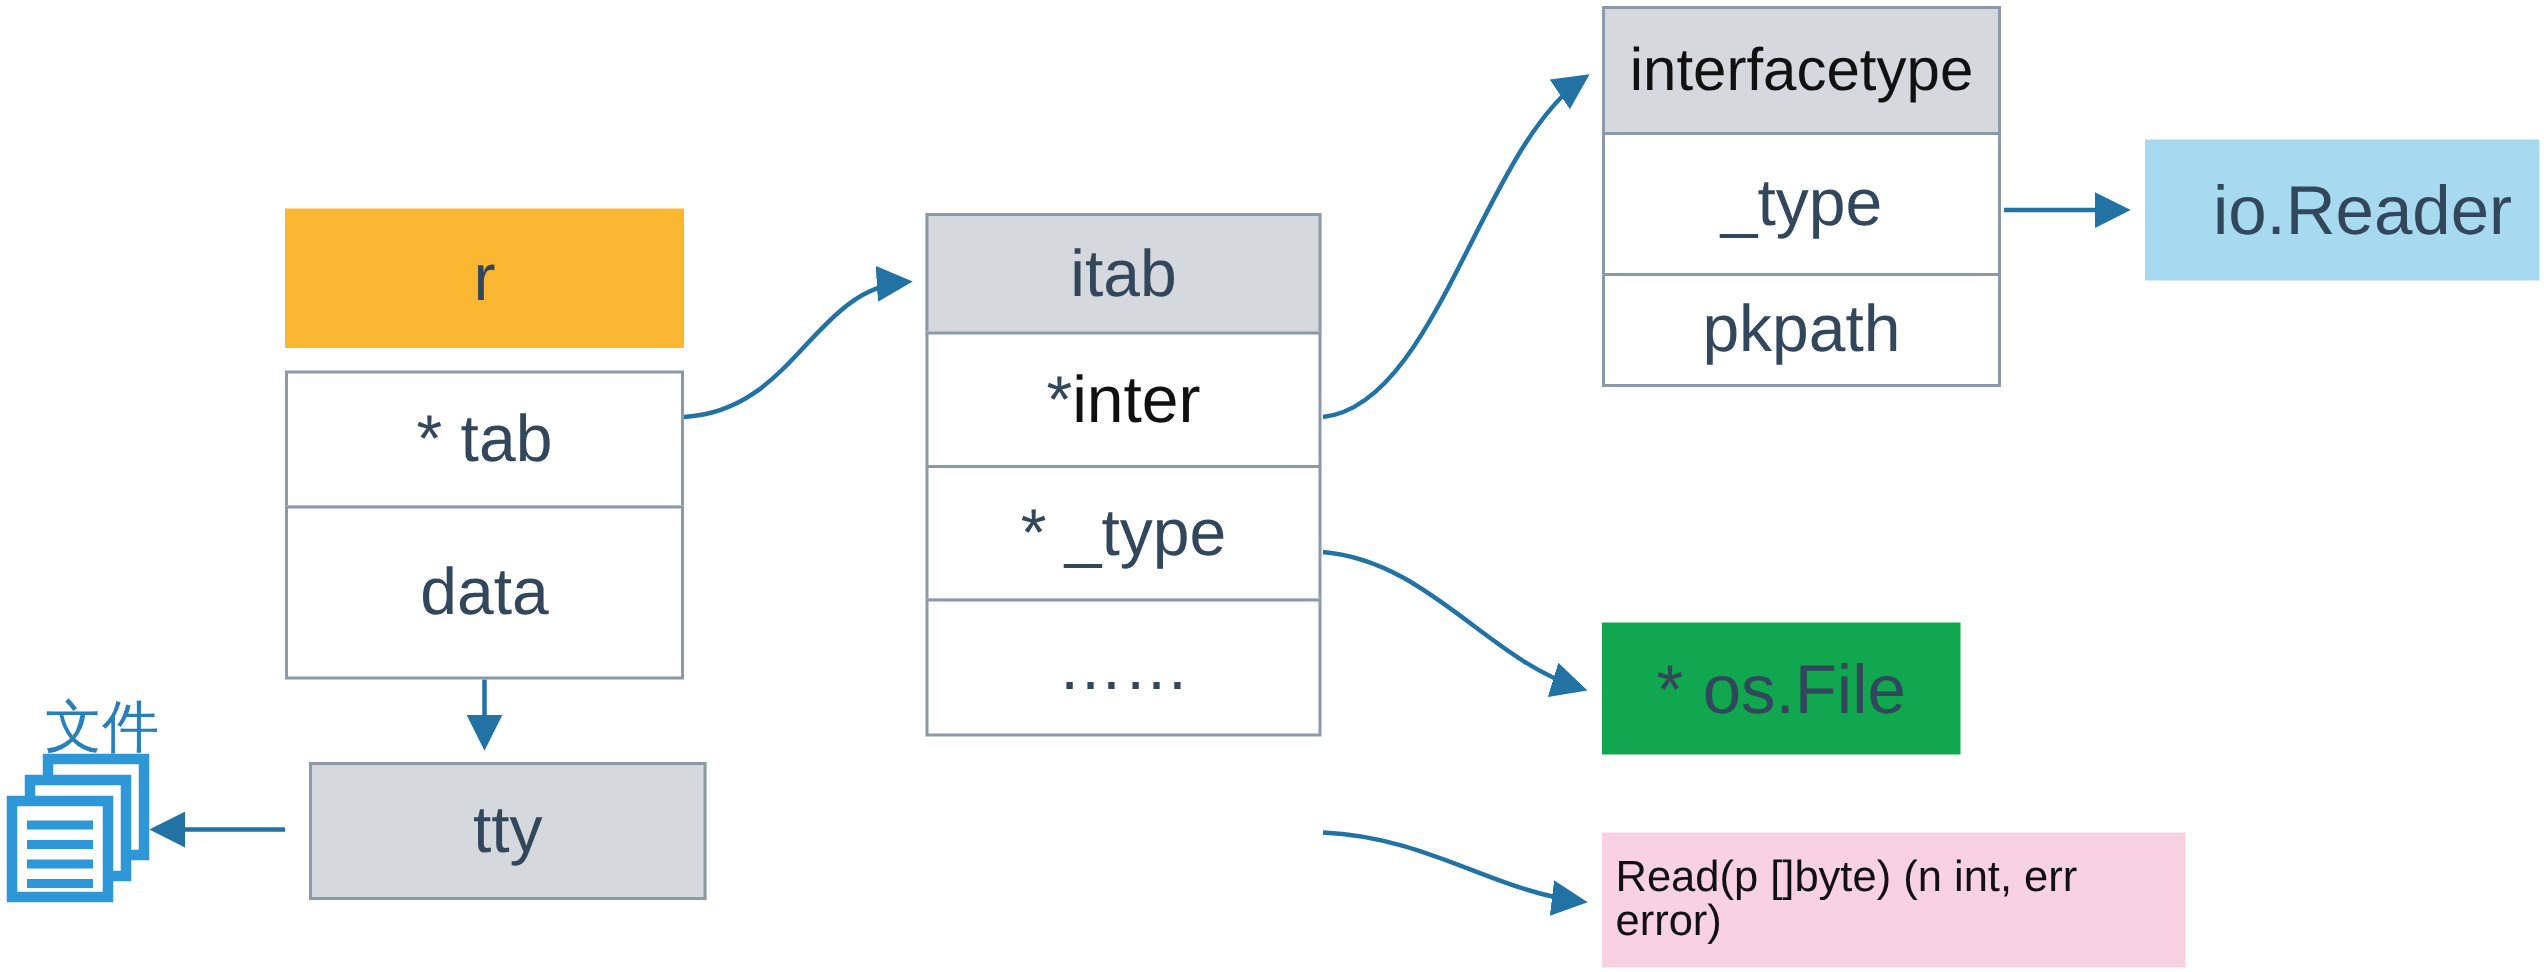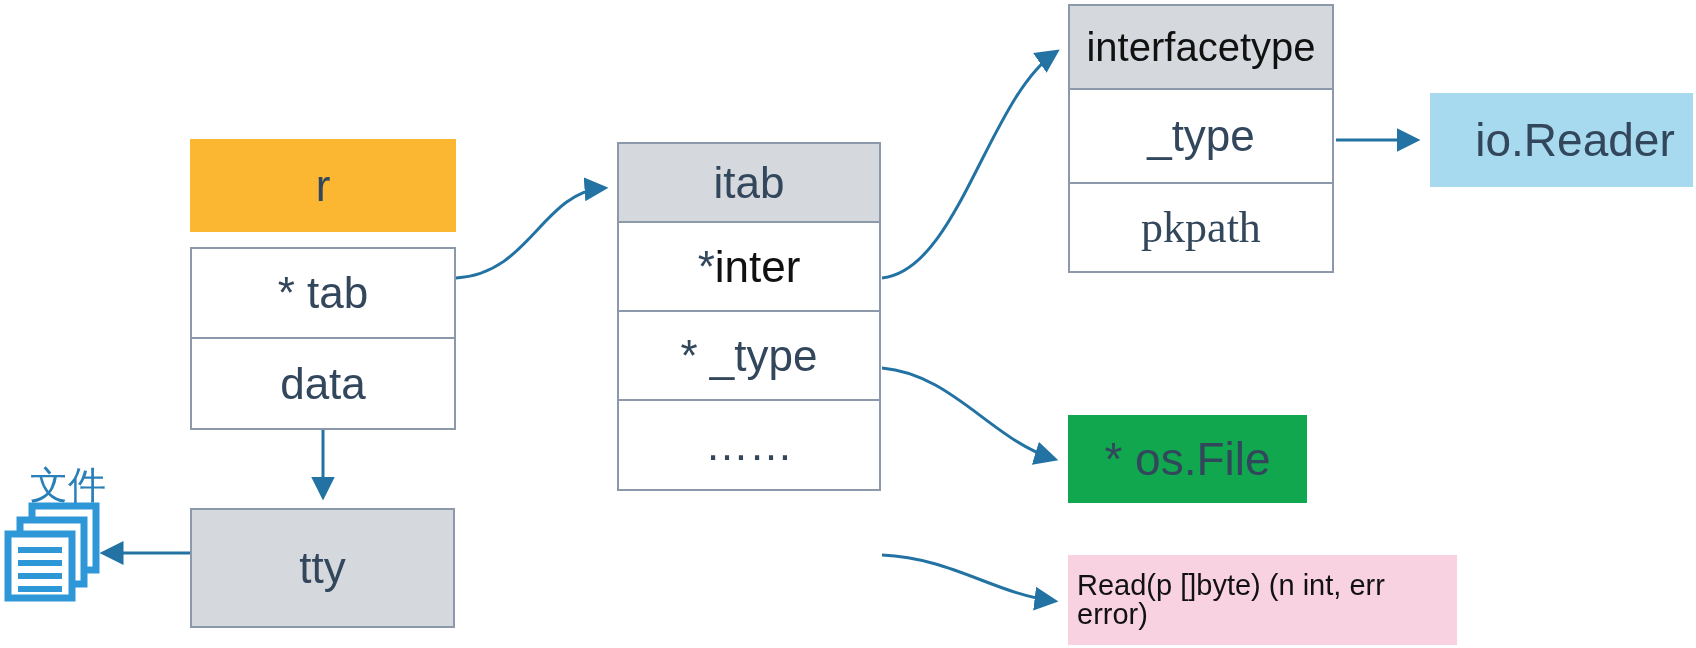--- a/index.html
+++ b/index.html
@@ -57,46 +57,46 @@
       <path d="M882,368 C952,374 992,440 1054,459" marker-end="url(#ah)"></path>
       <path d="M882,555 C952,558 995,594 1054,601" marker-end="url(#ah)"></path>
       <path d="M323,418 L323,496" marker-end="url(#ah)"></path>
       <path d="M190,553 L104,553" marker-end="url(#ah)"></path>
     </g>
   </svg>
 
   <div class="struct" style="left:190px;top:139px;width:266px;">
     <div class="hdr orange" style="height:93px;">r</div>
     <div class="cell" style="height:92px;">* tab</div>
-    <div class="cell" style="height:93px;">data</div>
+    <div class="cell" style="height:116px;">data</div>
   </div>
 
   <div class="struct" style="left:617px;top:142px;width:264px;">
     <div class="hdr" style="height:81px;">itab</div>
     <div class="cell" style="height:91px;">
       <span>*</span>
       <span class="ink gap-left">inter</span>
     </div>
     <div class="cell" style="height:91px;">* _type</div>
     <div class="cell" style="height:92px;">……</div>
   </div>
 
   <div class="struct" style="left:1068px;top:4px;width:266px;border-radius:30px;">
     <div class="hdr ink" style="height:86px;font-size:40px;">interfacetype</div>
     <div class="cell" style="height:96px;">_type</div>
-    <div class="cell" style="height:91px;font-family:Liberation Serif, serif;">pkpath</div>
+    <div class="cell" style="height:76px;">pkpath</div>
   </div>
 
   <div class="chip blue" style="left:1430px;top:93px;width:263px;height:94px;">io.Reader</div>
 
   <div class="chip green" style="left:1068px;top:415px;width:239px;height:88px;">* os.File</div>
 
   <div class="chip pink" style="left:1068px;top:555px;width:389px;height:90px;">Read(p []byte) (n int, err error)</div>
 
-  <div class="chip gray" style="left:190px;top:508px;width:265px;height:120px;">tty</div>
+  <div class="chip gray" style="left:206px;top:508px;width:265px;height:92px;">tty</div>
 
   <div class="file-label" style="left:30px;top:466px;">文件</div>
 
   <svg class="overlay" style="left:2px;top:500px;" width="104" height="108" viewBox="0 0 104 108">
     <g stroke="#2E97D8" stroke-width="7" fill="#FFFFFF">
       <rect x="30" y="6" width="64" height="64"></rect>
       <rect x="18" y="20" width="64" height="64"></rect>
       <rect x="6" y="34" width="64" height="64"></rect>
     </g>
     <g stroke="#2E97D8" stroke-width="6">

